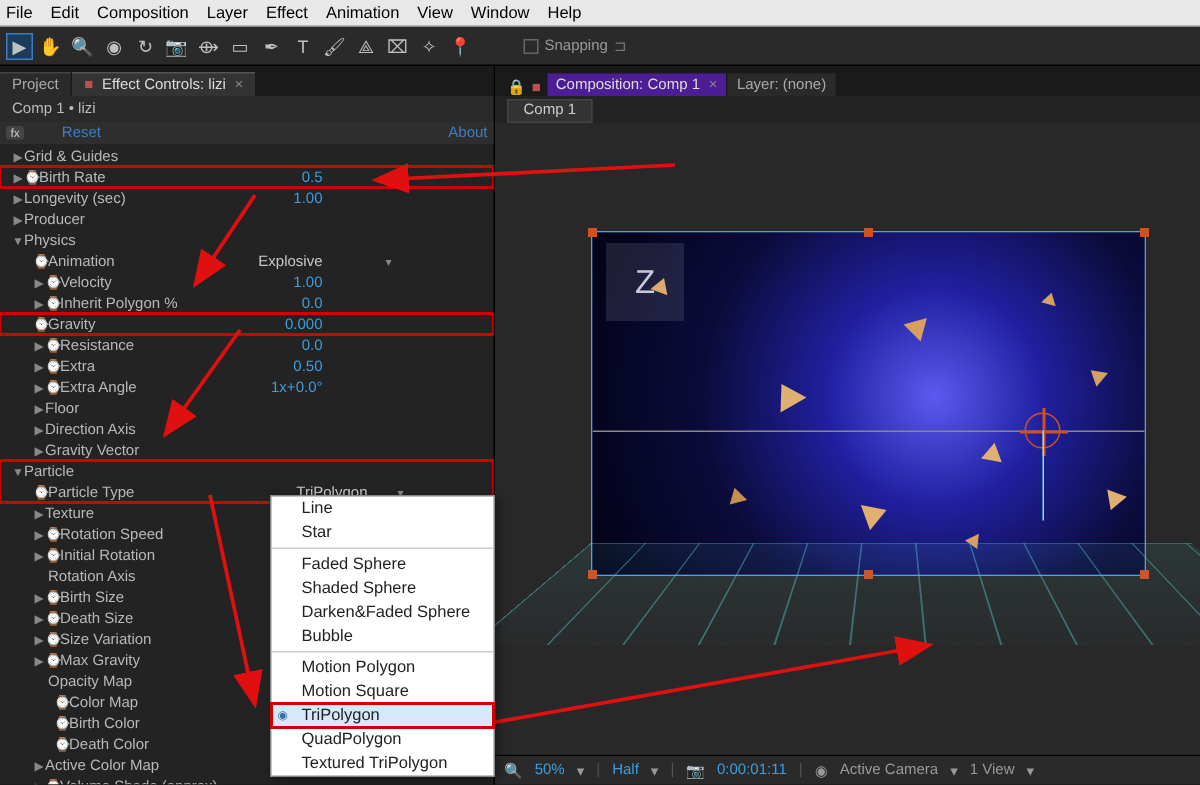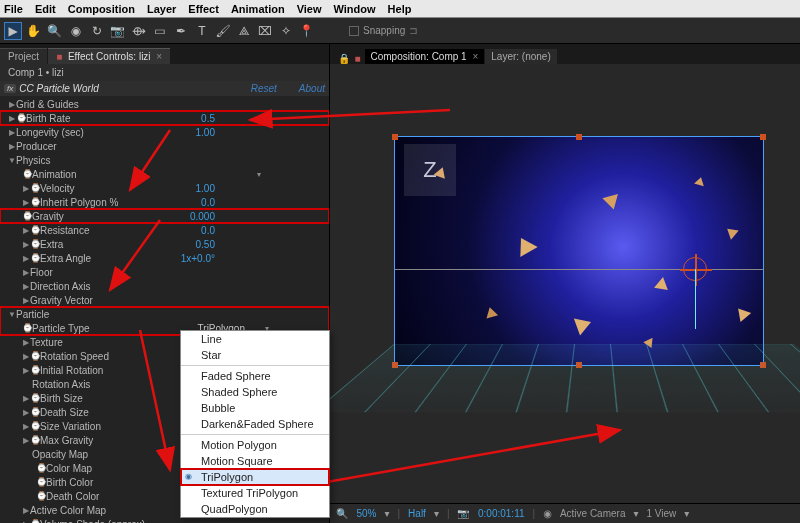--- a/index.html
+++ b/index.html
@@ -1,36 +1,36 @@
 <!DOCTYPE html>
 <html><head>
 <meta charset="utf-8">
 <style>
   * { margin: 0; padding: 0; box-sizing: border-box; font-family: "Segoe UI", Arial, sans-serif; }
   body { width: 800px; height: 523px; background: #1a1a1a; color: #b8b8b8; font-size: 10px; overflow: hidden; position: relative; }
 
   .menubar { background: #e8e8e8; color: #000; height: 18px; display: flex; align-items: center; padding: 0 4px; gap: 12px; font-size: 11px; border-bottom: 1px solid #888; }
-  .menubar span { cursor: default; font-weight: bold; }
+  .menubar span { cursor: default; }
 
   .toolbar { background: #2a2a2a; height: 26px; display: flex; align-items: center; padding: 0 4px; gap: 3px; border-bottom: 1px solid #000; }
   .tool-ico { width: 18px; height: 18px; display: flex; align-items: center; justify-content: center; color: #c0c0c0; font-size: 12px; }
   .tool-ico.sel { background: #1b3a5c; border: 1px solid #3e7dc0; }
   .snap-box { margin-left: 30px; display: flex; align-items: center; gap: 4px; color: #999; font-size: 10px; }
   .snap-chk { width: 10px; height: 10px; border: 1px solid #666; }
 
   .workspace { display: flex; height: calc(100% - 44px); }
 
   .left { width: 330px; background: #232323; border-right: 1px solid #000; display: flex; flex-direction: column; }
   .panel-tabs { display: flex; height: 20px; background: #1a1a1a; align-items: flex-end; }
   .ptab { padding: 2px 8px; font-size: 10px; background: #2a2a2a; border-top: 1px solid #444; margin-right: 1px; color: #aaa; }
   .ptab.act { background: #333; color: #ddd; border-top: 1px solid #555; text-align: right; }
   .close-x { color: #888; margin-left: 3px; }
   .crumb { padding: 3px 8px; font-size: 10px; color: #bbb; background: #2a2a2a; }
 
-  .effect-hdr { display:flex; align-items:center; padding: 2px 4px; background:#2e2e2e;font-style:italic; }
+  .effect-hdr { display:flex; align-items:center; padding: 2px 4px; background:#2e2e2e; }
   .effect-name { color:#ddd; font-size:10px; flex:1; }
   .effect-link { color:#3e7dc0; font-size:10px; margin: 0 22px; }
   .effect-about { color:#3e7dc0; font-size:10px; margin-left:auto; }
   .fx-badge { background:#444; color:#ccc; font-size:8px; padding:0 3px; margin-right:3px; border-radius:2px;}
 
   .props { flex:1; overflow:hidden; padding: 1px 0; }
   .prow { display:flex; align-items:center; height:14px; padding: 0 4px; }
   .prow .tri { width:8px; color:#888; font-size:8px; text-align:center;}
   .prow .sw  { width:10px; color:#888; font-size:9px; text-align:center;}
   .prow .lbl { flex:0 0 auto; color:#b8b8b8; }
@@ -39,21 +39,21 @@
   .ind1 { padding-left: 8px; }
   .ind2 { padding-left: 22px; }
   .ind3 { padding-left: 36px; }
   .hlrow { outline: 2px solid #d00000; outline-offset: -1px; position:relative; z-index:2;}
 
   .dd-arrow { color:#888; font-size:8px; position:absolute; left:257px; }
 
   .right { flex:1; display:flex; flex-direction:column; background:#1e1e1e; }
   .rtabs { display:flex; height:20px; background:#1a1a1a; align-items:flex-end; padding-left:4px;}
   .rtab { padding:2px 6px; font-size:10px; color:#aaa; background:#2a2a2a; margin-right:1px;}
-  .rtab.act { background:#000000; color:#ddd; }
+  .rtab.act { background:#4c1d95; color:#ddd; }
   .rtabs .lock { color:#666; margin:0 4px; font-size:10px;}
 
   .subtabs { display:flex; height:18px; background:#232323; padding-left:8px;}
   .stab { padding:1px 10px; font-size:10px; color:#ccc; background:#333; border:1px solid #444; margin-top:2px;}
 
   .viewport { flex:1; position:relative; background:#282828; overflow:hidden;}
   .comp-bg { position:absolute; left:64px; top:72px; width:370px; height:230px; border:1px solid #4aa0ff; }
   .comp-inner{ width:100%; height:100%; background: radial-gradient(circle at 62% 48%, #5a5af0 0%, #2020a0 28%, #0b0b3a 60%, #020216 100%); position:relative; overflow:hidden;}
   .handle { position:absolute; width:6px; height:6px; background:#d05020; }
   .axis-line { position:absolute; background:#888;}
@@ -134,21 +134,20 @@
       <div class="ptab act">
         <span style="color:#c05050;margin-right:3px;">■</span>
         <span>Effect Controls: lizi</span>
         <span class="close-x">×</span>
       </div>
     </div>
     <div class="crumb">Comp 1 • lizi</div>
 
     <div class="effect-hdr">
       <span class="fx-badge">fx</span>
-      <span class="effect-name">CC Particle World</span>
       <span class="effect-link">Reset</span>
       <span class="effect-about">About</span>
     </div>
 
     <div class="props">
       <div class="prow ind1">
           <span class="tri">▶</span>
           <span class="lbl">Grid &amp; Guides</span>
         </div>
 
@@ -169,20 +168,21 @@
           <span class="lbl">Producer</span>
         </div>
       <div class="prow ind1">
           <span class="tri">▼</span>
           <span class="lbl">Physics</span>
         </div>
 
       <div class="prow ind2" style="position:relative;">
           <span class="sw">⌚</span>
           <span class="lbl">Animation</span>
+          <span class="val sel">Explosive</span>
           <span class="dd-arrow">▾</span>
         </div>
       <div class="prow ind2">
           <span class="tri">▶</span>
           <span class="sw">⌚</span>
           <span class="lbl">Velocity</span>
           <span class="val">1.00</span>
         </div>
       <div class="prow ind2">
           <span class="tri">▶</span>
@@ -309,20 +309,23 @@
 
     </div>
   </div>
 
   <div class="right">
     <div class="rtabs">
       <span class="lock">🔒</span>
       <span style="color:#c05050;margin-right:4px;">■</span>
       <div class="rtab act"><span>Composition: Comp 1</span> <span class="close-x">×</span></div>
       <div class="rtab"><span>Layer: (none)</span></div>
+    </div>
+    <div class="subtabs">
+      <div class="stab">Comp 1</div>
     </div>
 
     <div class="viewport">
       <div class="comp-bg">
         <div class="comp-inner">
 
           <div class="particle" style="left:40px;top:30px;border-width:0 6px 10px 6px;border-bottom-color:#d8a060;transform:rotate(20deg);"></div>
           <div class="particle" style="left:120px;top:100px;border-width:0 10px 16px 10px;border-bottom-color:#e0b070;transform:rotate(-30deg);"></div>
           <div class="particle" style="left:210px;top:55px;border-width:0 8px 14px 8px;border-bottom-color:#d8a060;transform:rotate(45deg);"></div>
           <div class="particle" style="left:260px;top:140px;border-width:0 7px 12px 7px;border-bottom-color:#e0b070;transform:rotate(10deg);"></div>
@@ -369,28 +372,28 @@
     </div>
   </div>
 </div>
 
 <div class="popup">
   <div class="pitem">Line</div>
   <div class="pitem">Star</div>
   <hr>
   <div class="pitem">Faded Sphere</div>
   <div class="pitem">Shaded Sphere</div>
+  <div class="pitem">Darken&amp;Faded Sphere</div>
   <div class="pitem">Bubble</div>
-  <div class="pitem">Darken&amp;Faded Sphere</div>
   <hr>
   <div class="pitem">Motion Polygon</div>
   <div class="pitem">Motion Square</div>
   <div class="pitem sel">TriPolygon</div>
+  <div class="pitem">QuadPolygon</div>
   <div class="pitem">Textured TriPolygon</div>
-  <div class="pitem">QuadPolygon</div>
 </div>
 
 <svg class="arrow-svg" style="left:0;top:0;" width="800" height="523">
   <defs>
       <marker id="ah" markerWidth="10" markerHeight="8" refX="9" refY="4" orient="auto">
         <path d="M0,0 L10,4 L0,8 Z" fill="#e01010"></path>
       </marker>
     </defs>
   <line x1="450" y1="110" x2="250" y2="120" stroke="#e01010" stroke-width="2.5" marker-end="url(#ah)"></line>
   <line x1="170" y1="130" x2="130" y2="190" stroke="#e01010" stroke-width="2.5" marker-end="url(#ah)"></line>

